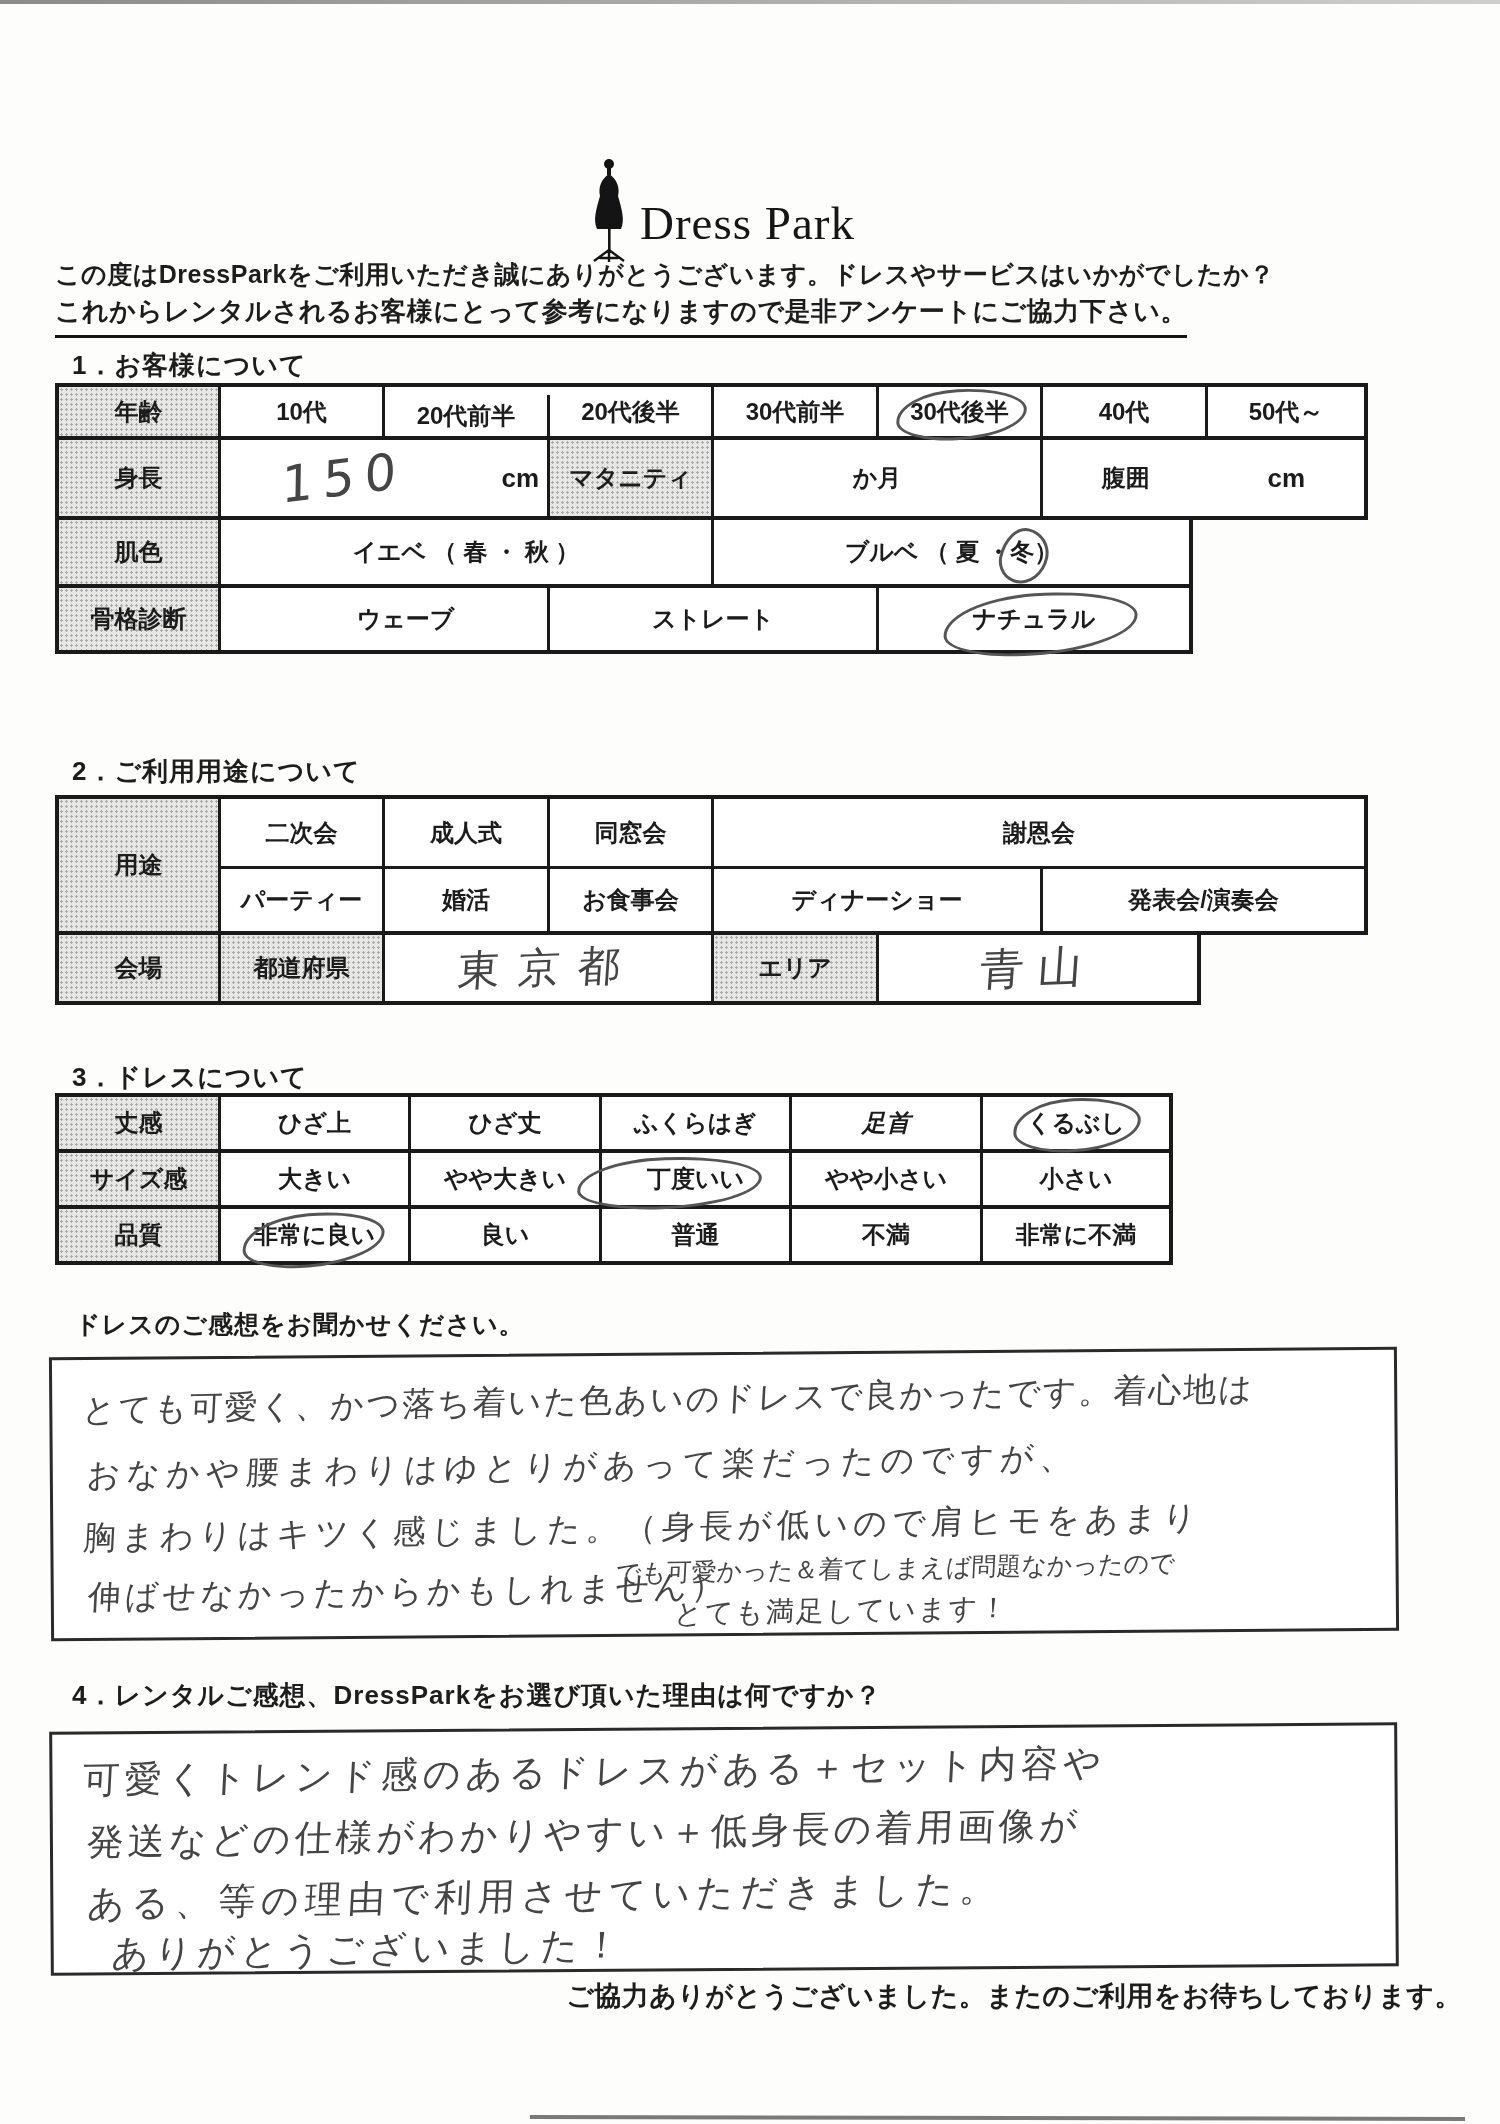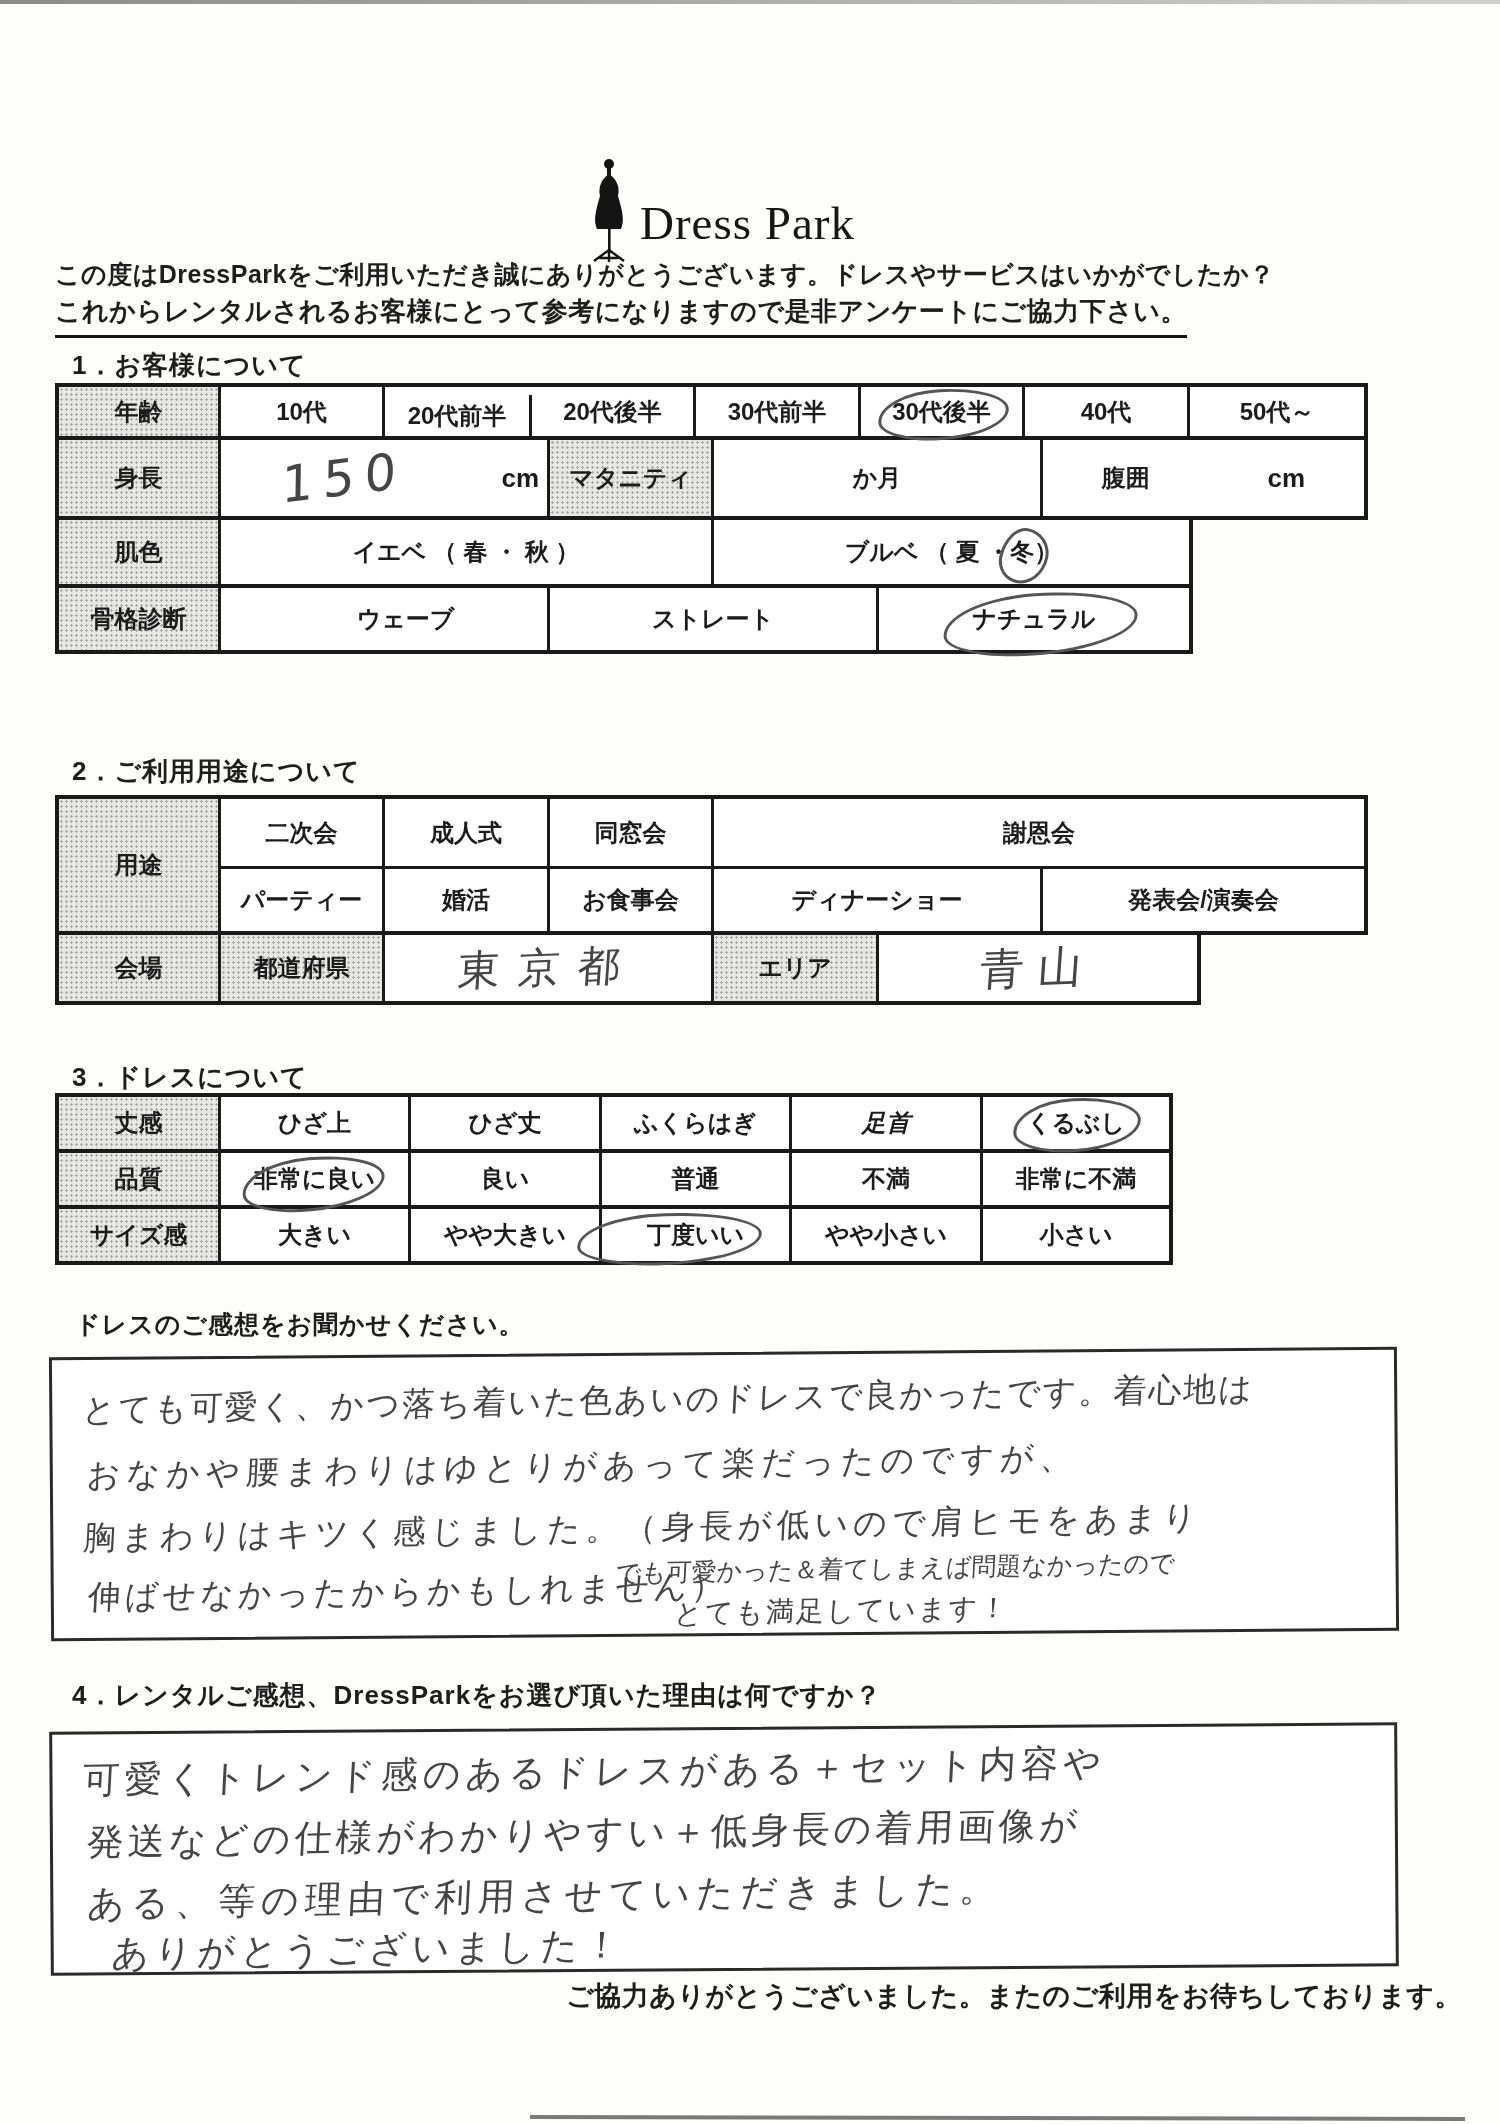--- a/index.html
+++ b/index.html
@@ -86,21 +86,21 @@
 
   <div class="intro1">この度はDressParkをご利用いただき誠にありがとうございます。ドレスやサービスはいかがでしたか？</div>
   <div class="intro2">これからレンタルされるお客様にとって参考になりますので是非アンケートにご協力下さい。</div>
 
   <div class="sec-head" style="top:348px; left:72px;">1．お客様について</div>
 
   <div class="tbl" style="top:383px;">
     <div class="trow first" style="height:57px; width:1313px;">
       <div class="tcell shade" style="width:162px;">年齢</div>
       <div class="tcell" style="width:164px;">10代</div>
-      <div class="tcell" style="width:147px;margin-top:8px;">20代前半</div>
+      <div class="tcell" style="width:165px;margin-top:8px;">20代前半</div>
       <div class="tcell" style="width:164px;">20代後半</div>
       <div class="tcell" style="width:165px;">30代前半</div>
       <div class="tcell" style="width:164px;">
           <span class="circ c-age">30代後半</span>
         </div>
       <div class="tcell" style="width:165px;">40代</div>
       <div class="tcell grow">50代～</div>
     </div>
     <div class="trow" style="height:84px; width:1313px;">
       <div class="tcell shade" style="width:162px;">身長</div>
@@ -175,38 +175,38 @@
       <div class="tcell shade" style="width:162px;">丈感</div>
       <div class="tcell" style="width:190px;">ひざ上</div>
       <div class="tcell" style="width:191px;">ひざ丈</div>
       <div class="tcell" style="width:190px;">ふくらはぎ</div>
       <div class="tcell" style="width:191px;font-style:italic;">足首</div>
       <div class="tcell grow">
           <span class="circ c-ankle">くるぶし</span>
         </div>
     </div>
     <div class="trow" style="height:60px; width:1118px;">
-      <div class="tcell shade" style="width:162px;">品質</div>
-      <div class="tcell" style="width:190px;">
-          <span class="circ c-qual">非常に良い</span>
-        </div>
-      <div class="tcell" style="width:191px;">良い</div>
-      <div class="tcell" style="width:190px;">普通</div>
-      <div class="tcell" style="width:191px;">不満</div>
-      <div class="tcell grow">非常に不満</div>
-    </div>
-    <div class="trow" style="height:60px; width:1118px;">
       <div class="tcell shade" style="width:162px;">サイズ感</div>
       <div class="tcell" style="width:190px;">大きい</div>
       <div class="tcell" style="width:191px;">やや大きい</div>
       <div class="tcell" style="width:190px;">
           <span class="circ c-fit">丁度いい</span>
         </div>
       <div class="tcell" style="width:191px;">やや小さい</div>
       <div class="tcell grow">小さい</div>
+    </div>
+    <div class="trow" style="height:60px; width:1118px;">
+      <div class="tcell shade" style="width:162px;">品質</div>
+      <div class="tcell" style="width:190px;">
+          <span class="circ c-qual">非常に良い</span>
+        </div>
+      <div class="tcell" style="width:191px;">良い</div>
+      <div class="tcell" style="width:190px;">普通</div>
+      <div class="tcell" style="width:191px;">不満</div>
+      <div class="tcell grow">非常に不満</div>
     </div>
   </div>
 
   <div class="prompt" style="top:1308px; left:75px;">ドレスのご感想をお聞かせください。</div>
   <div class="fbox" style="top:1352px; height:278px; transform:rotate(-.45deg);">
     <div class="fline hw" style="top:22px; left:30px; font-size:33px; letter-spacing:2px;">とても可愛く、かつ落ち着いた色あいのドレスで良かったです。着心地は</div>
     <div class="fline hw" style="top:88px; left:34px; font-size:33px; letter-spacing:6px;">おなかや腰まわりはゆとりがあって楽だったのですが、</div>
     <div class="fline hw" style="top:150px; left:30px; font-size:33px; letter-spacing:5px;">胸まわりはキツく感じました。（身長が低いので肩ヒモをあまり</div>
     <div class="fline hw" style="top:212px; left:34px; font-size:33px; letter-spacing:4px;">伸ばせなかったからかもしれません）</div>
     <div class="fline hw" style="top:198px; left:562px; font-size:25px; letter-spacing:0;">でも可愛かった＆着てしまえば問題なかったので</div>

